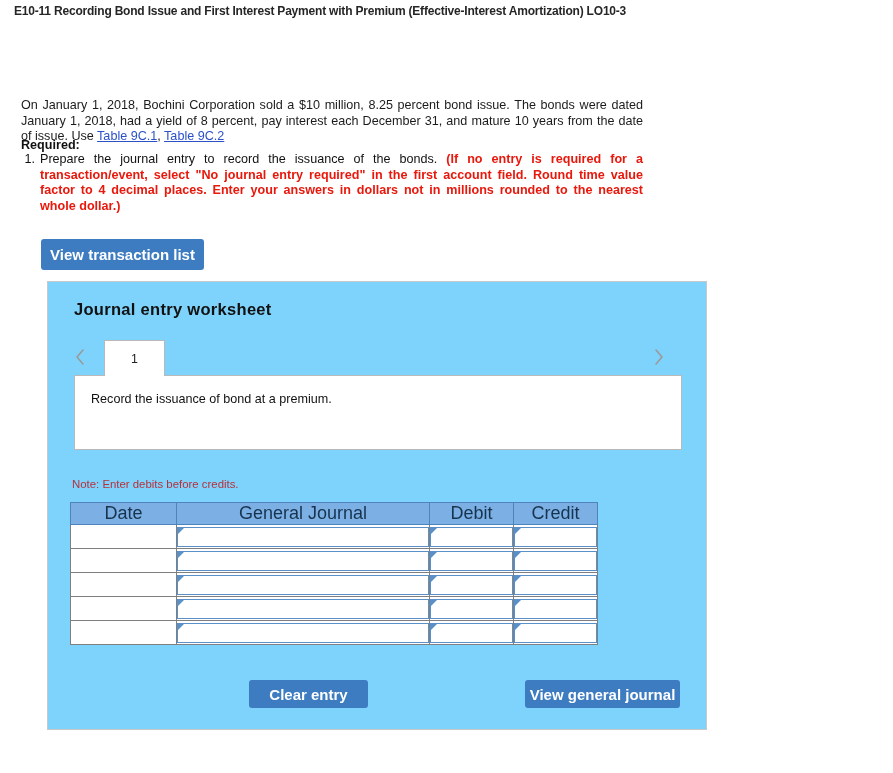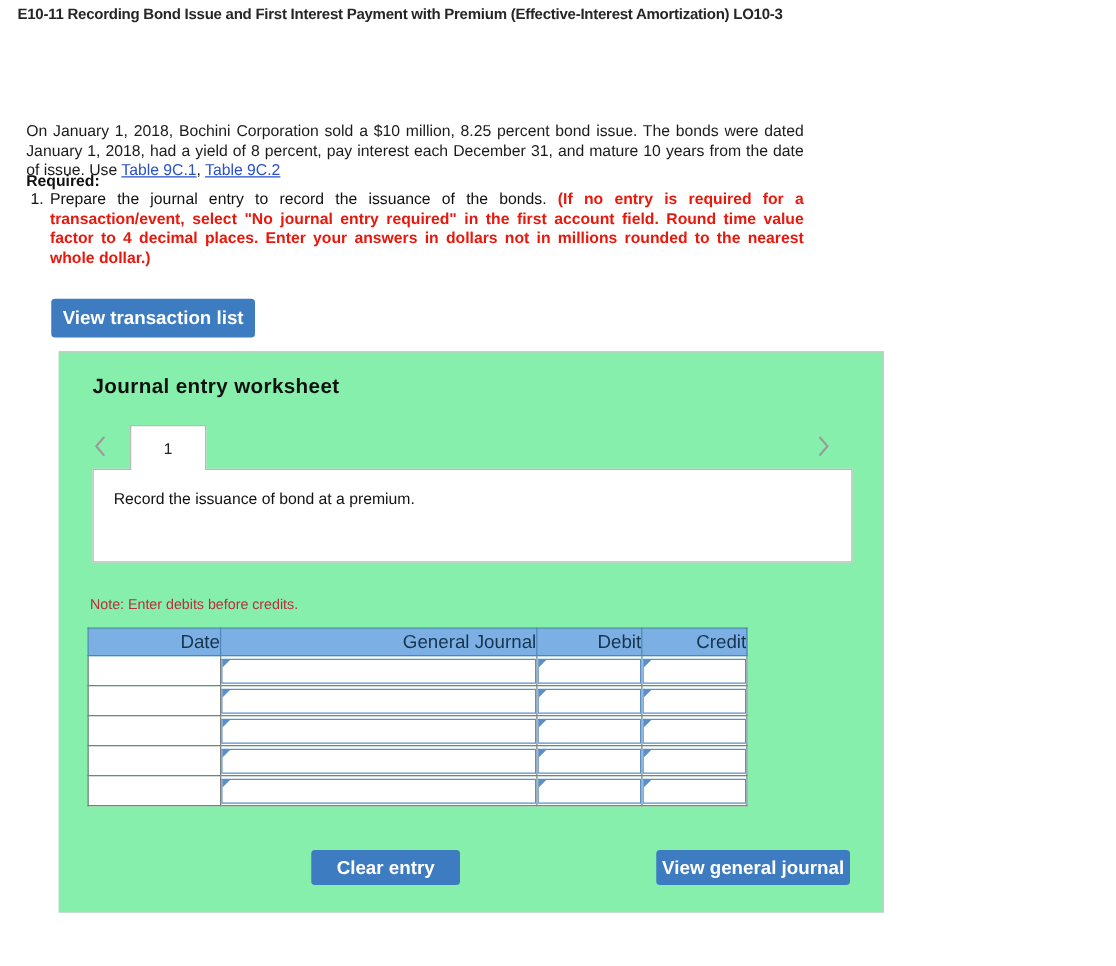--- a/index.html
+++ b/index.html
@@ -52,21 +52,21 @@
   }
   .btn-transaction {
     position: absolute; left: 41px; top: 239px;
     width: 163px; height: 31px;
   }
 
   
   .card {
     position: absolute; left: 47px; top: 281px;
     width: 660px; height: 449px;
-    background: #86efac; border: 1px solid #c8c8c8;
+    background: #7dd3fc; border: 1px solid #c8c8c8;
   }
   .card-title {
     position: absolute; left: 26px; top: 18px;
     font-size: 16.5px; font-weight: bold; color: #111;
     letter-spacing: 0.3px;
   }
 
   
   .tabstrip {
     position: absolute; left: 0px; top: 58px; width: 660px; height: 35px;
@@ -111,21 +111,21 @@
   
   .jtable {
     position: absolute; left: 22px; top: 220px;
     border-collapse: collapse;
     font-size: 12.2px;
     table-layout: fixed;
   }
   .jtable th {
     background: #7cb0e4; border: 1px solid #4f83bb;
     font-weight: normal; color: #17334e;
-    height: 22px; font-size: 15px; text-align: right;
+    height: 22px; font-size: 18px; text-align: center;
     padding: 0;
   }
   .jtable td {
     border: 1px solid #7f7f7f;
     background: #ffffff; height: 24px; padding: 0;
     vertical-align: middle;
   }
   .col-date { width: 106px; }
   .col-gj   { width: 253px; }
   .col-deb  { width: 84px; }

